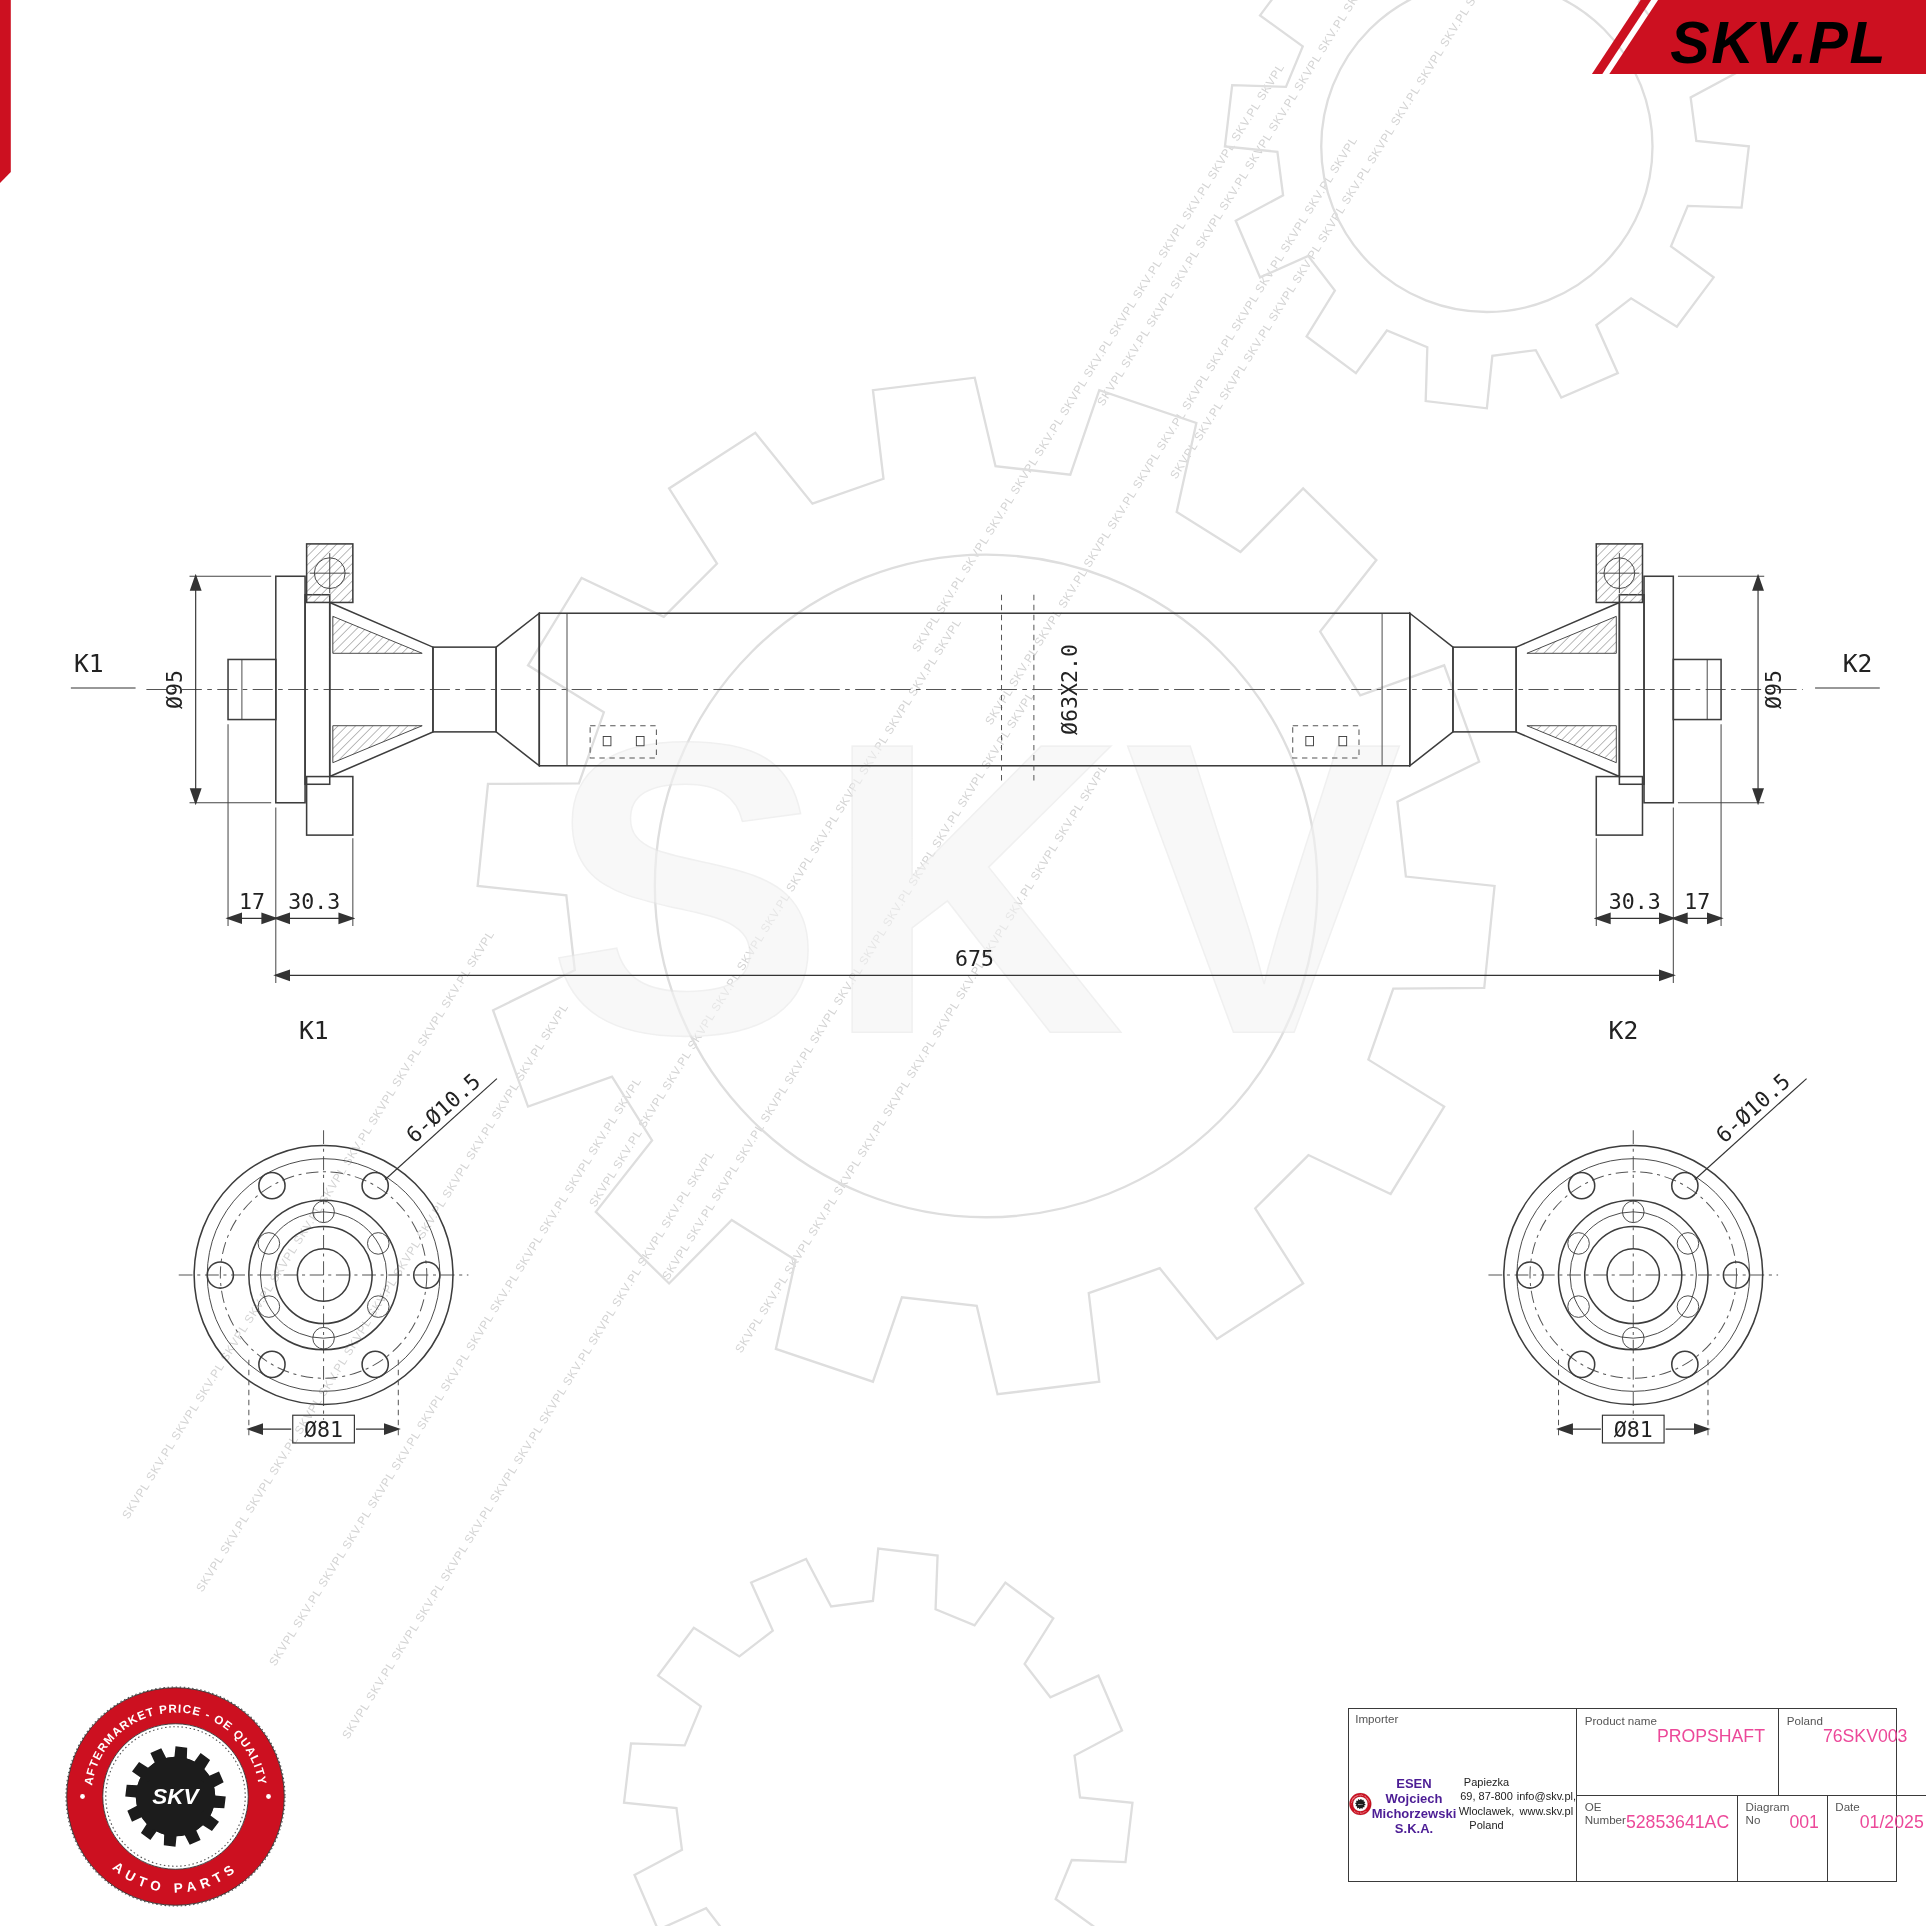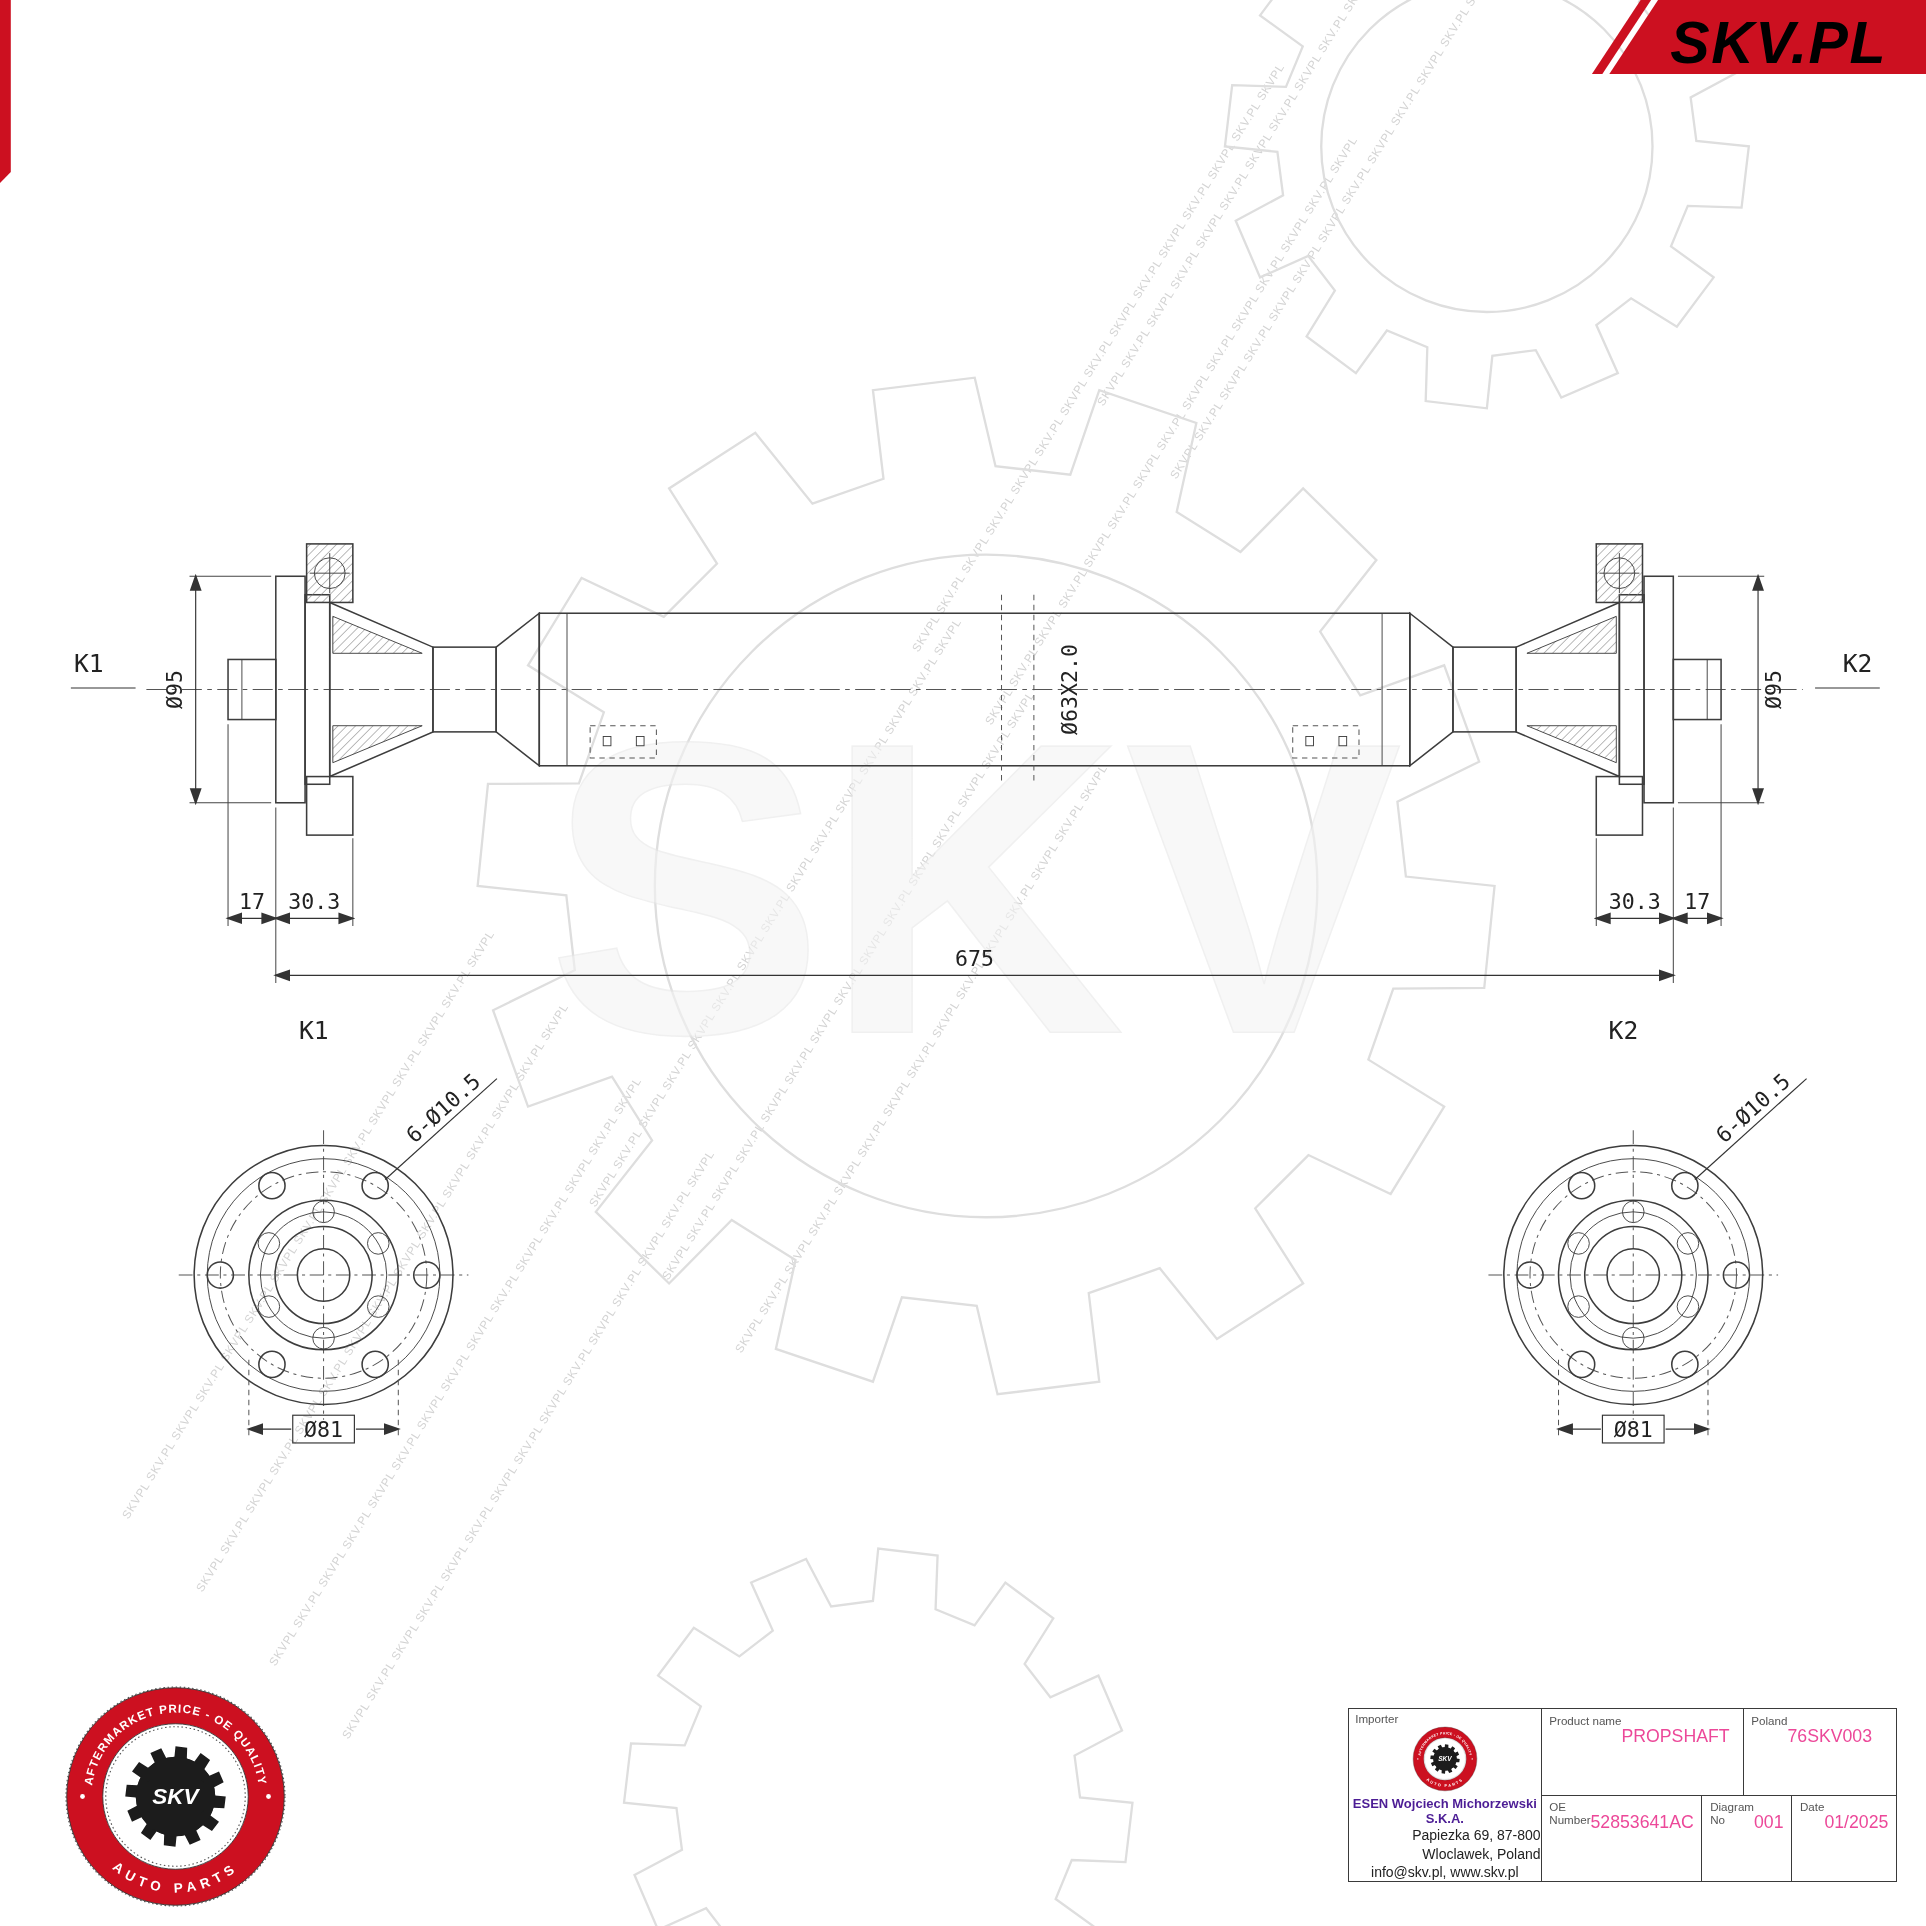--- a/index.html
+++ b/index.html
@@ -44,24 +44,24 @@
   .stamp-ring{fill:none;stroke:var(--red);stroke-width:48}
   .stamp-edge{fill:none;stroke:#333;stroke-width:1.2}
   .stamp-arc{font:bold 15.5px "Liberation Sans",sans-serif;fill:#fff;letter-spacing:1.5px}
   .stamp-arc2{font:bold 18px "Liberation Sans",sans-serif;fill:#fff;letter-spacing:7px}
   .stamp-skv{font:bold italic 30px "Liberation Sans",sans-serif;fill:#fff}
 
   
   .title-block{position:absolute;left:1348px;top:1708px;width:549px;height:174px;background:#fff;
                border:1.5px solid var(--ink);display:flex;z-index:4}
   .tb-importer{width:228px;border-right:1.5px solid var(--ink);position:relative;display:flex;
-               flex-direction:column;align-items:center;padding-top:17px}
+               flex-direction:row;align-items:center;padding-top:17px}
   .tb-corner-label{position:absolute;top:3.1px;left:6.2px;font-size:11.6px;color:#555}
   .tb-imp-name{font-size:13px;font-weight:bold;margin-top:4.6px;text-align:center;color:#4c1d95}
-  .tb-imp-line{font-size:14px;text-align:right;line-height:1.3;color:#222}
+  .tb-imp-line{font-size:11px;text-align:center;line-height:1.3;color:#222}
   .tb-right{flex:1;display:flex;flex-direction:column}
   .tb-row{display:flex;flex:1}
   .tb-row-top{border-bottom:1.5px solid var(--ink)}
   .tb-cell{position:relative;padding:4.6px 7.7px;display:flex;flex-direction:row}
   .tb-cell .tb-label{font-size:11.6px;color:#555}
   .tb-cell .tb-value{font-size:17.7px;color:#ec4899;margin-top:12.3px}
   .cell-product{flex:240}
   .cell-symbol{flex:177;border-left:1.5px solid var(--ink)}
   .cell-oe{flex:180}
   .cell-diag{flex:110;border-left:1.5px solid var(--ink)}

